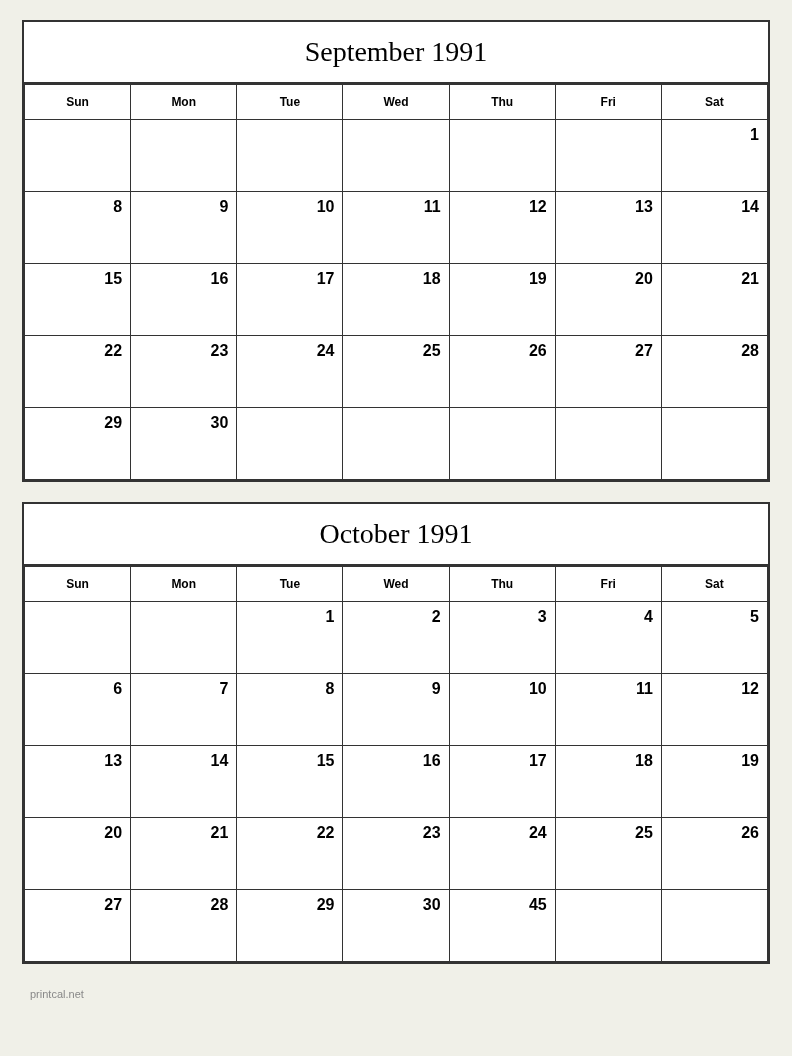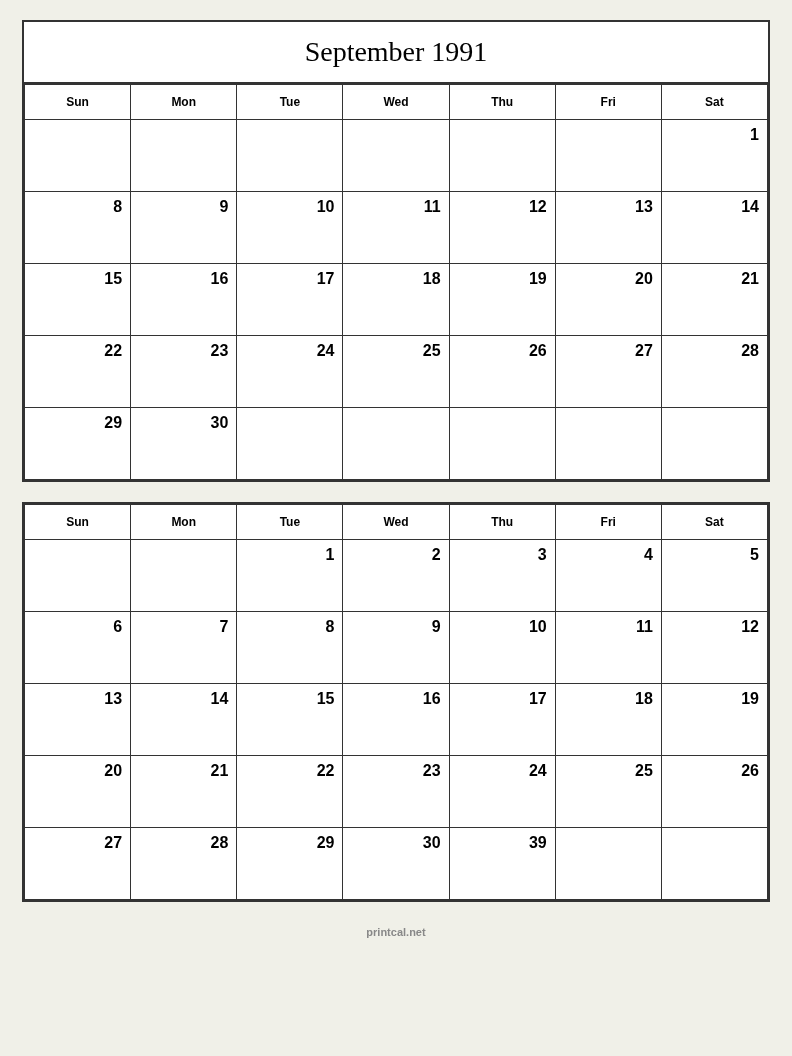--- a/index.html
+++ b/index.html
@@ -58,26 +58,25 @@
       text-align: right;
       font-size: 16px;
       font-weight: bold;
     }
 
     .calendar-grid td.empty {
       background: #fff;
     }
 
     .watermark {
-      text-align: center;
+      text-align: left;
       font-size: 11px;
       color: #888;
       padding: 4px 8px;
       width: 748px;
-      font-weight: bold;
     }
   </style>
 </head>
 <body>
 
 <div class="calendar">
   <div class="calendar-title">September 1991</div>
   <table class="calendar-grid">
     <thead>
       <tr>
@@ -134,20 +133,21 @@
           <td class="empty"></td>
           <td class="empty"></td>
           <td class="empty"></td>
           <td class="empty"></td>
         </tr>
       </tbody>
   </table>
 </div>
 
 <div class="calendar">
+  <div class="calendar-title">October 1991</div>
   <table class="calendar-grid">
     <thead>
       <tr>
         <th>Sun</th>
         <th>Mon</th>
         <th>Tue</th>
         <th>Wed</th>
         <th>Thu</th>
         <th>Fri</th>
         <th>Sat</th>
@@ -188,21 +188,21 @@
           <td>23</td>
           <td>24</td>
           <td>25</td>
           <td>26</td>
         </tr>
         <tr>
           <td>27</td>
           <td>28</td>
           <td>29</td>
           <td>30</td>
-          <td>39</td>
+          <td>45</td>
           <td class="empty"></td>
           <td class="empty"></td>
         </tr>
       </tbody>
   </table>
 </div>
 
 <div class="watermark">printcal.net</div>
 
 </body></html>

